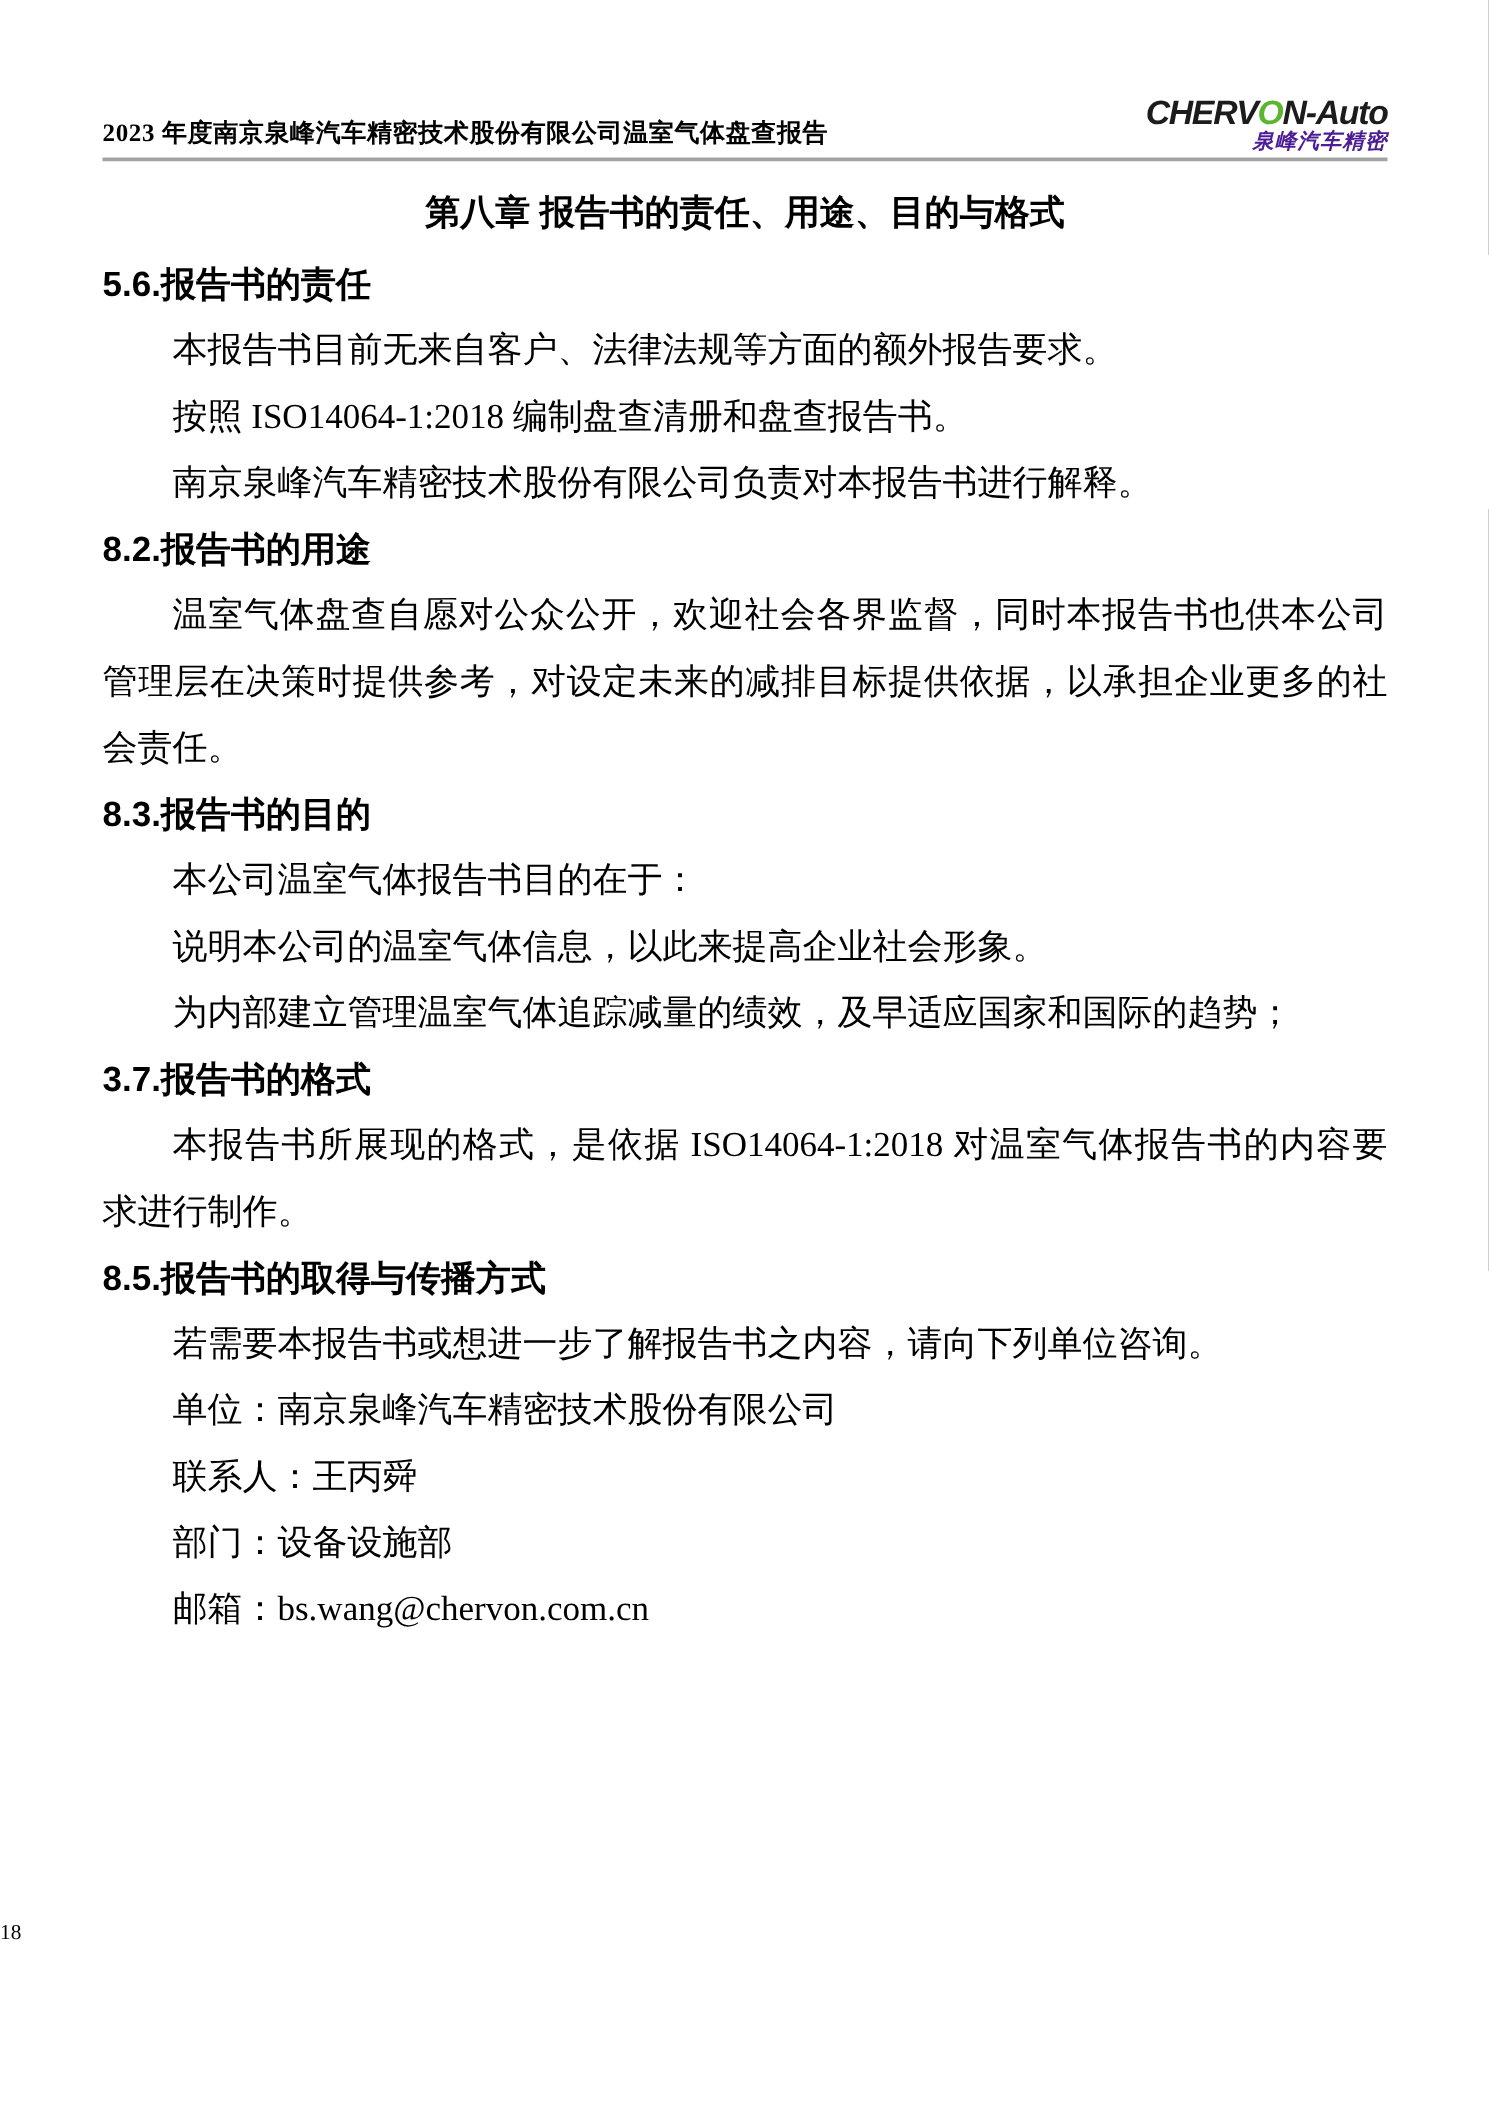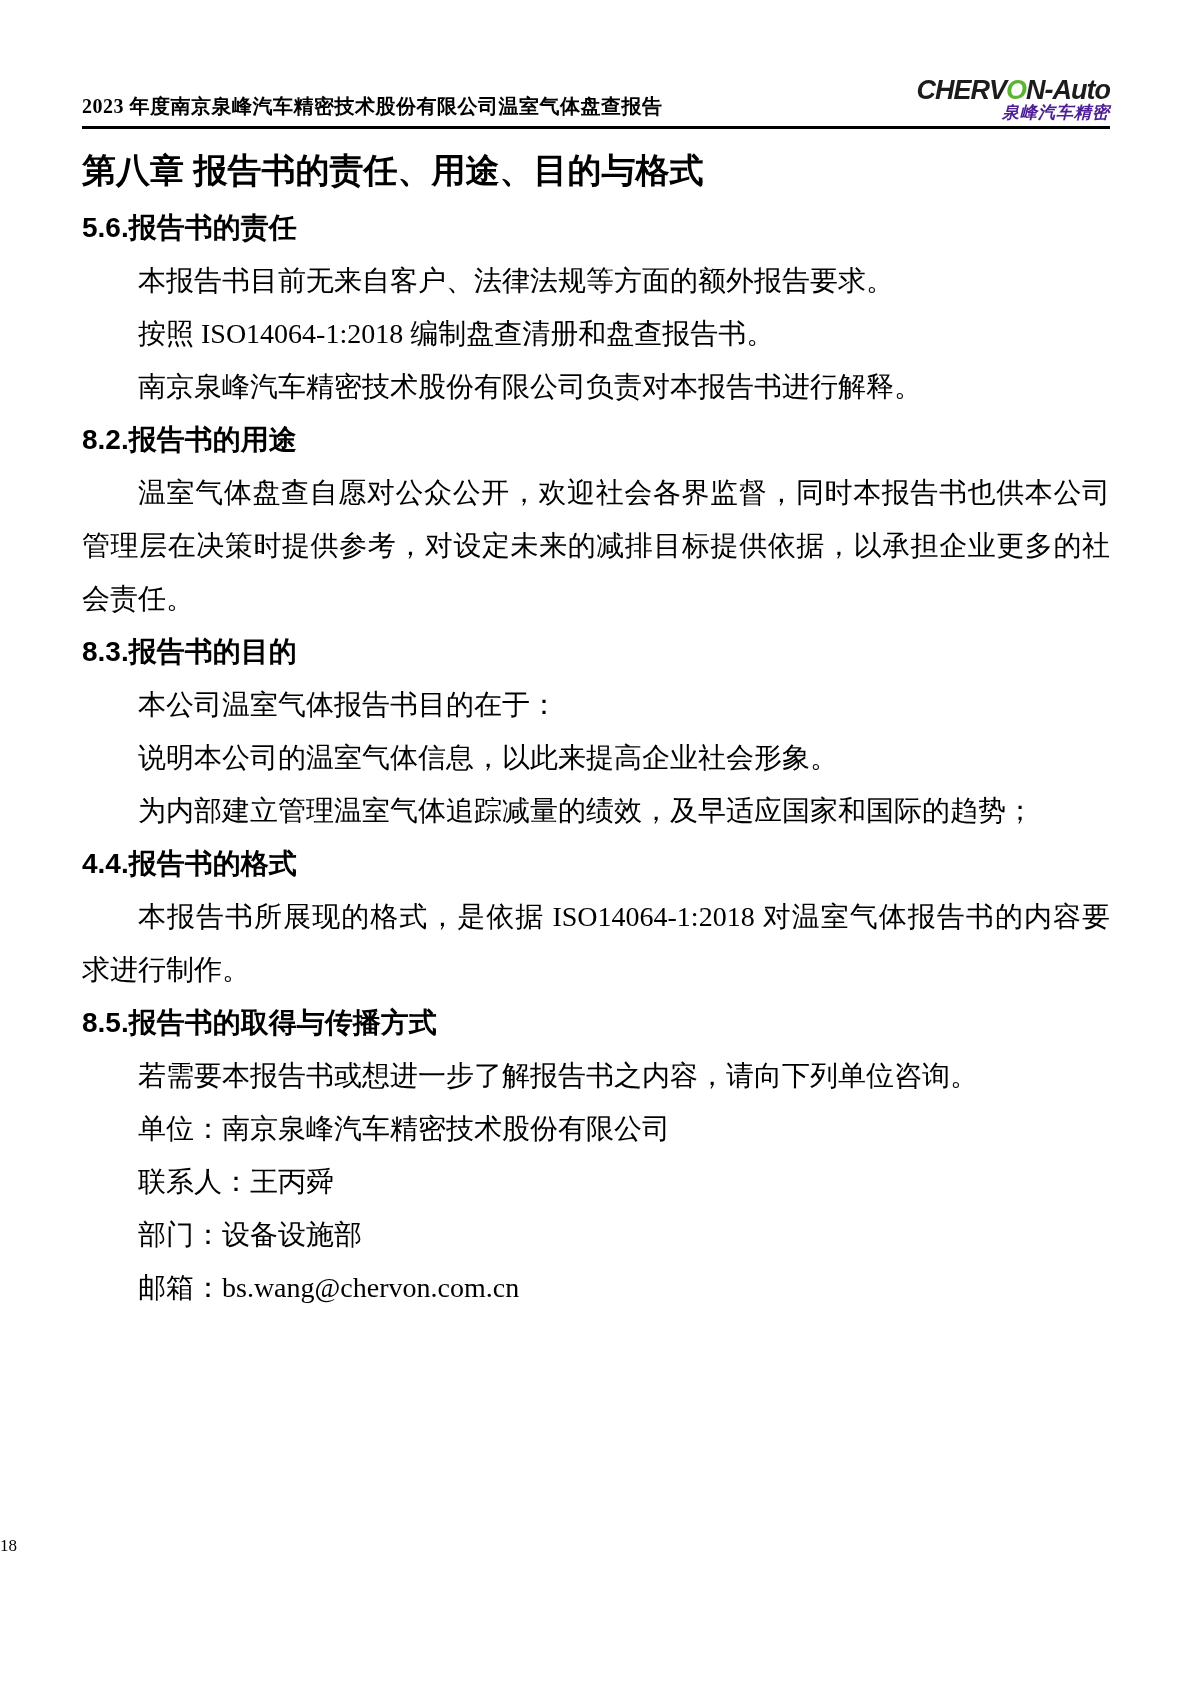--- a/index.html
+++ b/index.html
@@ -9,21 +9,21 @@
     margin:0 auto;
     background:#ffffff;
     font-family:"Liberation Serif","DejaVu Serif",serif;
     color:#000;
     overflow:hidden;
   }
   
   .header{
     position:absolute;top:0;left:82px;right:81px;
     height:126px;
-    border-bottom:3px solid #000000;
+    border-bottom:3px solid #a3a3a3;
     display:flex;justify-content:space-between;align-items:flex-end;
   }
   .header-doc-title{
     font-size:20px;
     font-weight:bold;
     letter-spacing:0.5px;
     padding-bottom:6px;
     white-space:nowrap;
   }
   .logo{
@@ -51,23 +51,23 @@
   }
   
   .content{
     position:absolute;
     top:129px;left:82px;
     width:1028px;
   }
   .chapter-title{
     margin:10px 0 0 0;
     font-family:"Liberation Sans","DejaVu Sans",sans-serif;
-    font-size:34px;
+    font-size:28px;
     font-weight:bold;
-    text-align:left;
+    text-align:center;
     line-height:62px;
   }
   .section{margin:0;}
   .section-heading{
     margin:0;
     font-family:"Liberation Sans","DejaVu Sans",sans-serif;
     font-size:28px;
     font-weight:bold;
     line-height:53px;
     text-align:left;
@@ -117,21 +117,21 @@
     </div>
 
     <div class="section">
       <h2 class="section-heading">8.3.报告书的目的</h2>
       <p class="body-para">本公司温室气体报告书目的在于：</p>
       <p class="body-para">说明本公司的温室气体信息，以此来提高企业社会形象。</p>
       <p class="body-para">为内部建立管理温室气体追踪减量的绩效，及早适应国家和国际的趋势；</p>
     </div>
 
     <div class="section">
-      <h2 class="section-heading">4.4.报告书的格式</h2>
+      <h2 class="section-heading">3.7.报告书的格式</h2>
       <p class="body-para">本报告书所展现的格式，是依据 ISO14064-1:2018 对温室气体报告书的内容要求进行制作。</p>
     </div>
 
     <div class="section">
       <h2 class="section-heading">8.5.报告书的取得与传播方式</h2>
       <p class="body-para">若需要本报告书或想进一步了解报告书之内容，请向下列单位咨询。</p>
       <p class="body-para">单位：南京泉峰汽车精密技术股份有限公司</p>
       <p class="body-para">联系人：王丙舜</p>
       <p class="body-para">部门：设备设施部</p>
       <p class="body-para">邮箱：bs.wang@chervon.com.cn</p>

